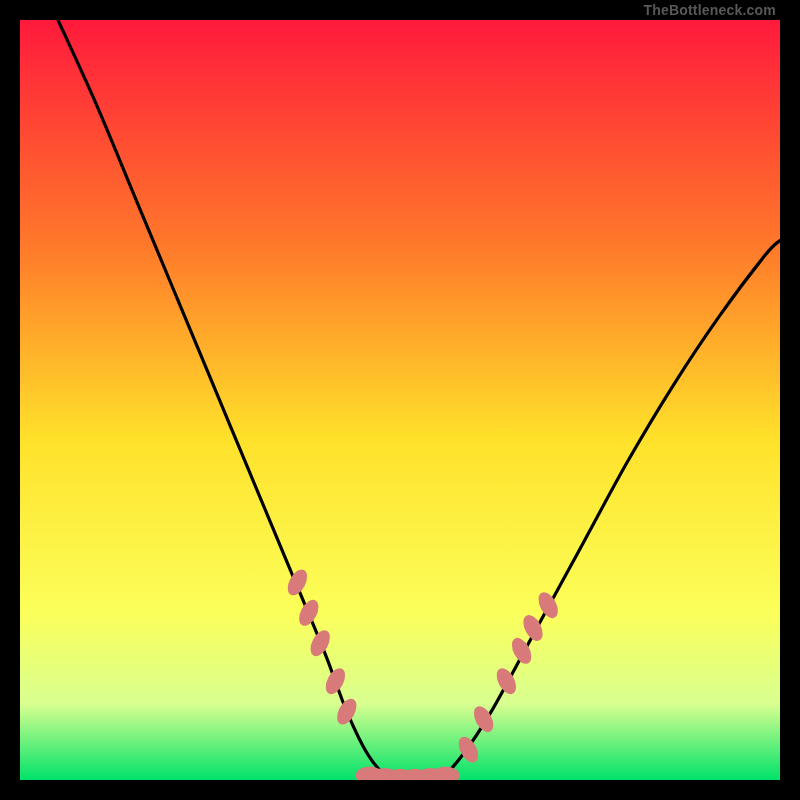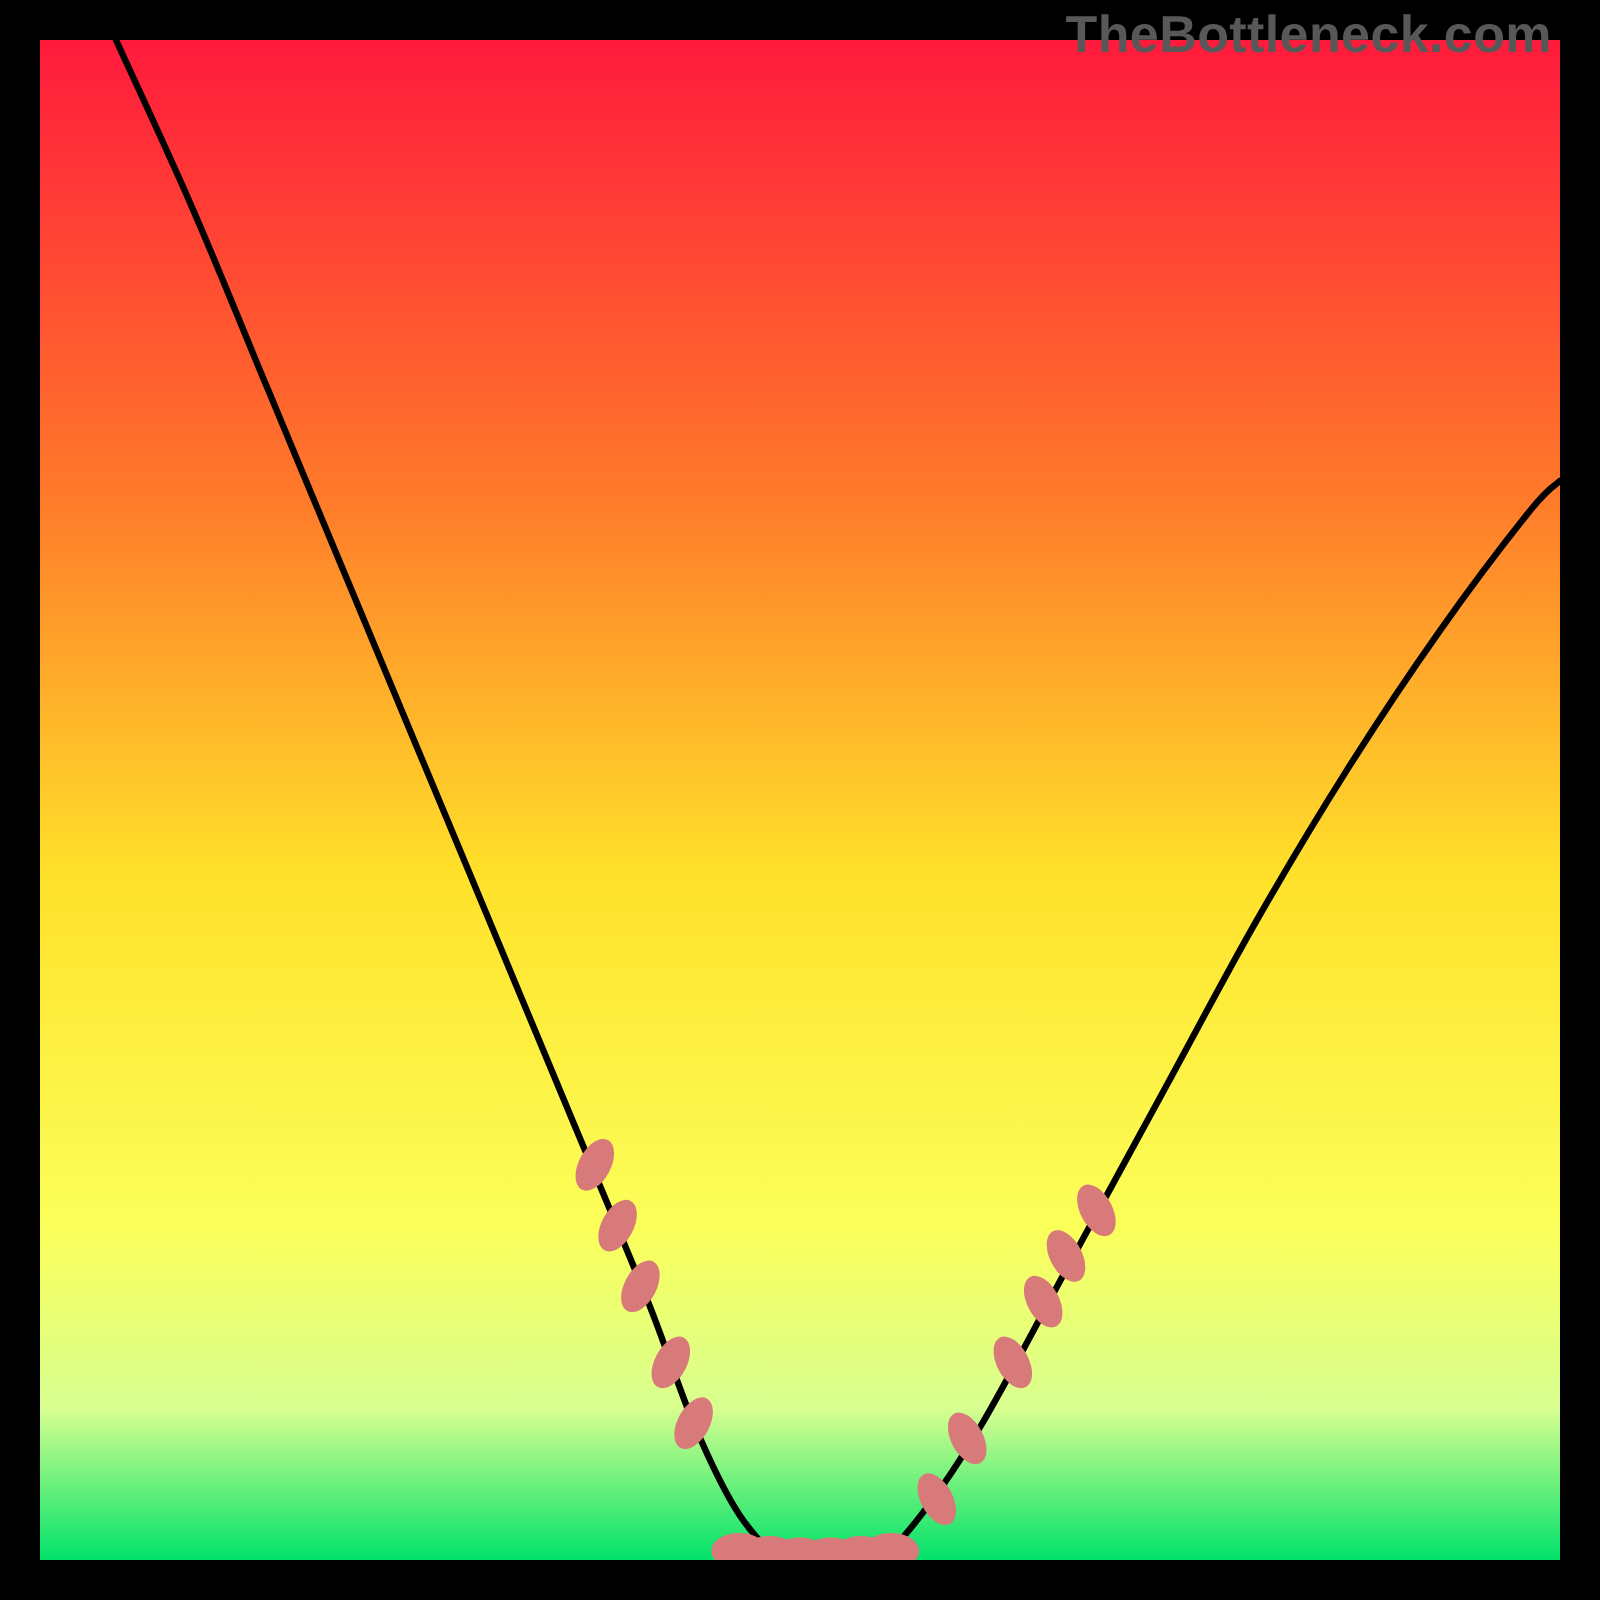--- a/index.html
+++ b/index.html
@@ -16,21 +16,21 @@
     top: 20px;
     width: 760px;
     height: 760px;
     overflow: hidden;
   }
   .watermark {
     position: absolute;
     top: 2px;
     right: 24px;
     font-family: Arial, Helvetica, sans-serif;
-    font-size: 26px;
+    font-size: 14px;
     font-weight: bold;
     color: #585858;
     letter-spacing: 0.2px;
     z-index: 10;
   }
   svg { display: block; }
 </style>
 </head>
 <body>
 <div class="frame">

